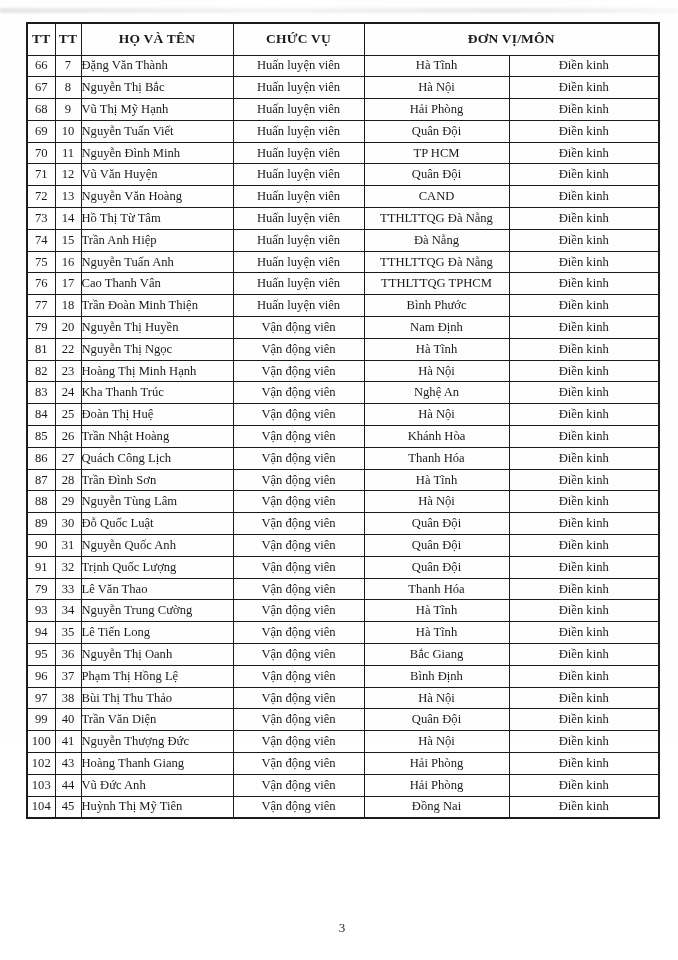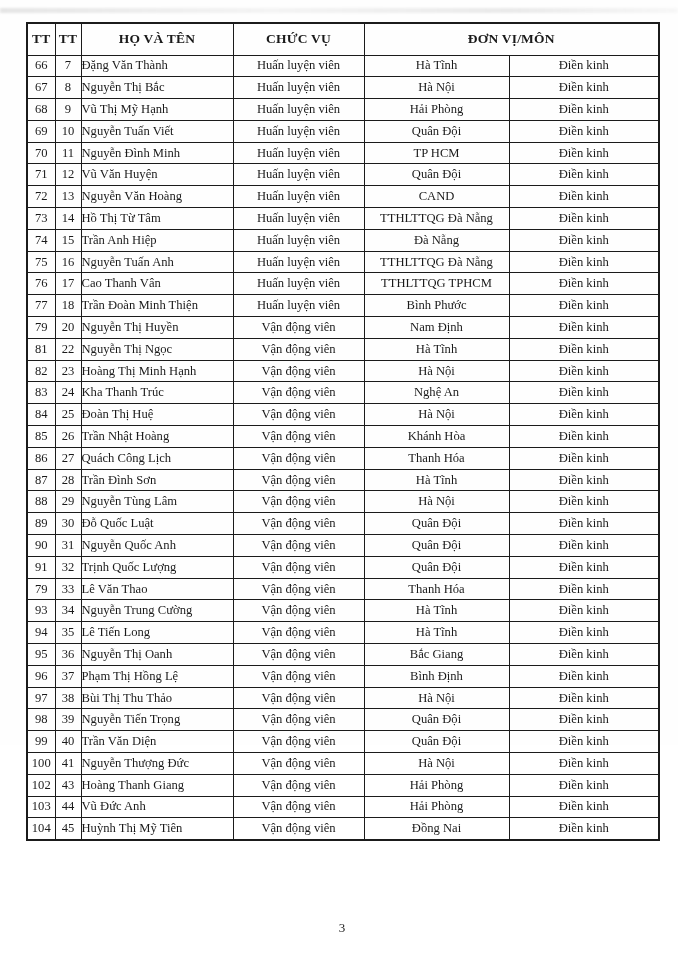--- a/index.html
+++ b/index.html
@@ -328,28 +328,20 @@
         </tr>
         <tr>
           <td class="center">97</td>
           <td class="center">38</td>
           <td class="left">Bùi Thị Thu Thảo</td>
           <td class="center">Vận động viên</td>
           <td class="center">Hà Nội</td>
           <td class="center">Điền kinh</td>
         </tr>
         <tr>
-          <td class="center">98</td>
-          <td class="center">39</td>
-          <td class="left">Nguyễn Tiến Trọng</td>
-          <td class="center">Vận động viên</td>
-          <td class="center">Quân Đội</td>
-          <td class="center">Điền kinh</td>
-        </tr>
-        <tr>
           <td class="center">99</td>
           <td class="center">40</td>
           <td class="left">Trần Văn Diện</td>
           <td class="center">Vận động viên</td>
           <td class="center">Quân Đội</td>
           <td class="center">Điền kinh</td>
         </tr>
         <tr>
           <td class="center">100</td>
           <td class="center">41</td>

